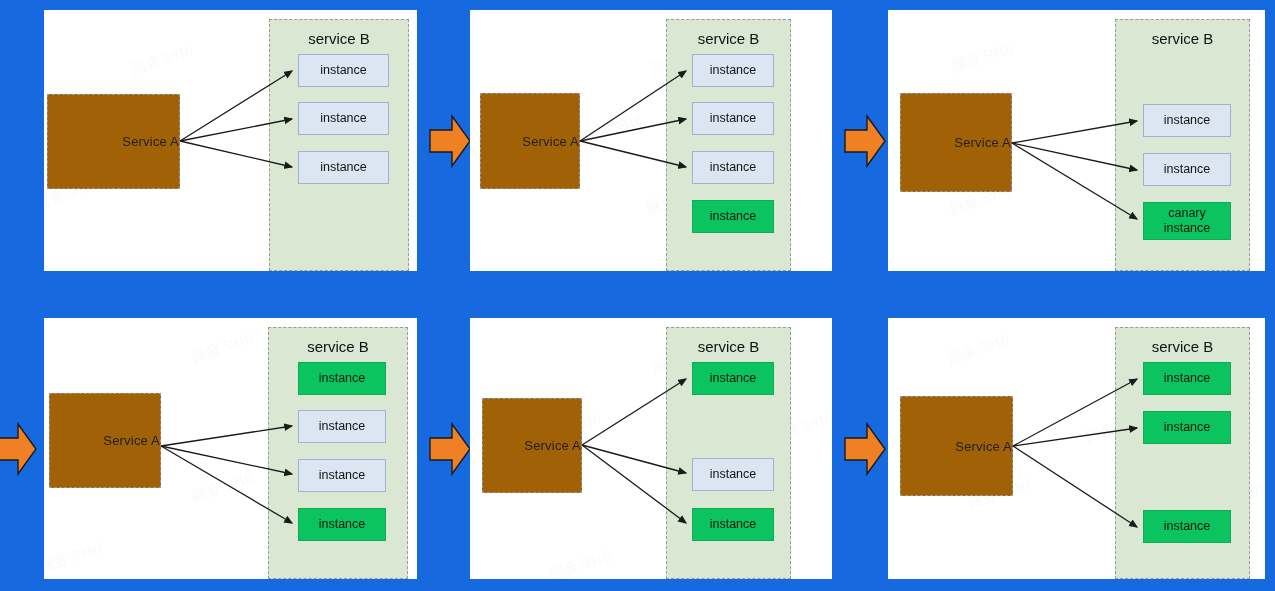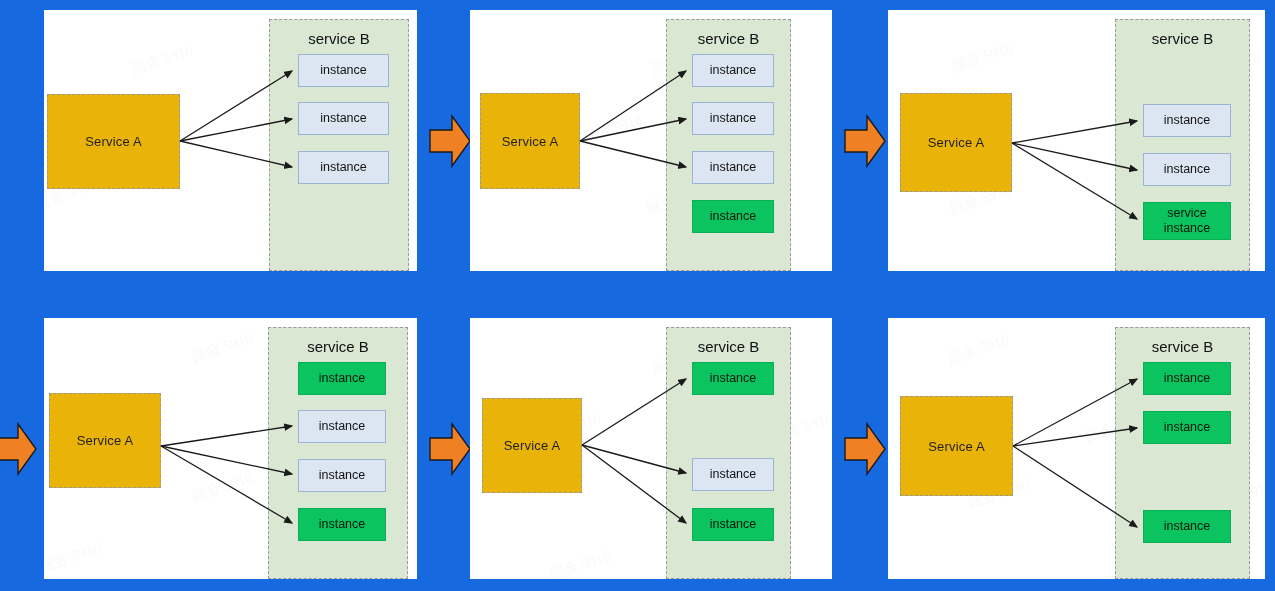--- a/index.html
+++ b/index.html
@@ -19,23 +19,23 @@
   .panel {
     position: absolute;
     background: #ffffff;
     overflow: hidden;
   }
   .panel-inner { position:absolute; inset:0; }
 
   
   .svcA {
     position: absolute;
-    background: #eab308;
+    background: #a16207;
     border: 1px dashed #9a9a9a;
-    display: flex; align-items: center; justify-content: center;
+    display: flex; align-items: center; justify-content: flex-end;
     color: #1f1f1f;
     font-size: 13px;
     letter-spacing: .2px;
   }
 
   
   .svcB {
     position: absolute;
     background: #dae8d3;
     border: 1px dashed #9a9a9a;
@@ -193,21 +193,21 @@
         <div class="svcB-title">service B</div>
       </div>
 
       <div class="inst blue" style="left:255px; top:94px; width:88px; height:33px;">
         <span>instance</span>
       </div>
       <div class="inst blue" style="left:255px; top:143px; width:88px; height:33px;">
         <span>instance</span>
       </div>
       <div class="inst green" style="left:255px; top:192px; width:88px; height:38px; flex-direction:column;">
-        <span>service</span>
+        <span>canary</span>
         <span>instance</span>
       </div>
 
       <svg class="arrows" viewBox="0 0 377 261">
         <defs>
           <marker id="ah3" markerWidth="7" markerHeight="7" refX="6" refY="3" orient="auto">
             <path d="M0,0 L7,3 L0,6 z" fill="#1a1a1a"></path>
           </marker>
         </defs>
         <line x1="124" y1="133" x2="249" y2="111" stroke="#1a1a1a" stroke-width="1.3" marker-end="url(#ah3)"></line>

